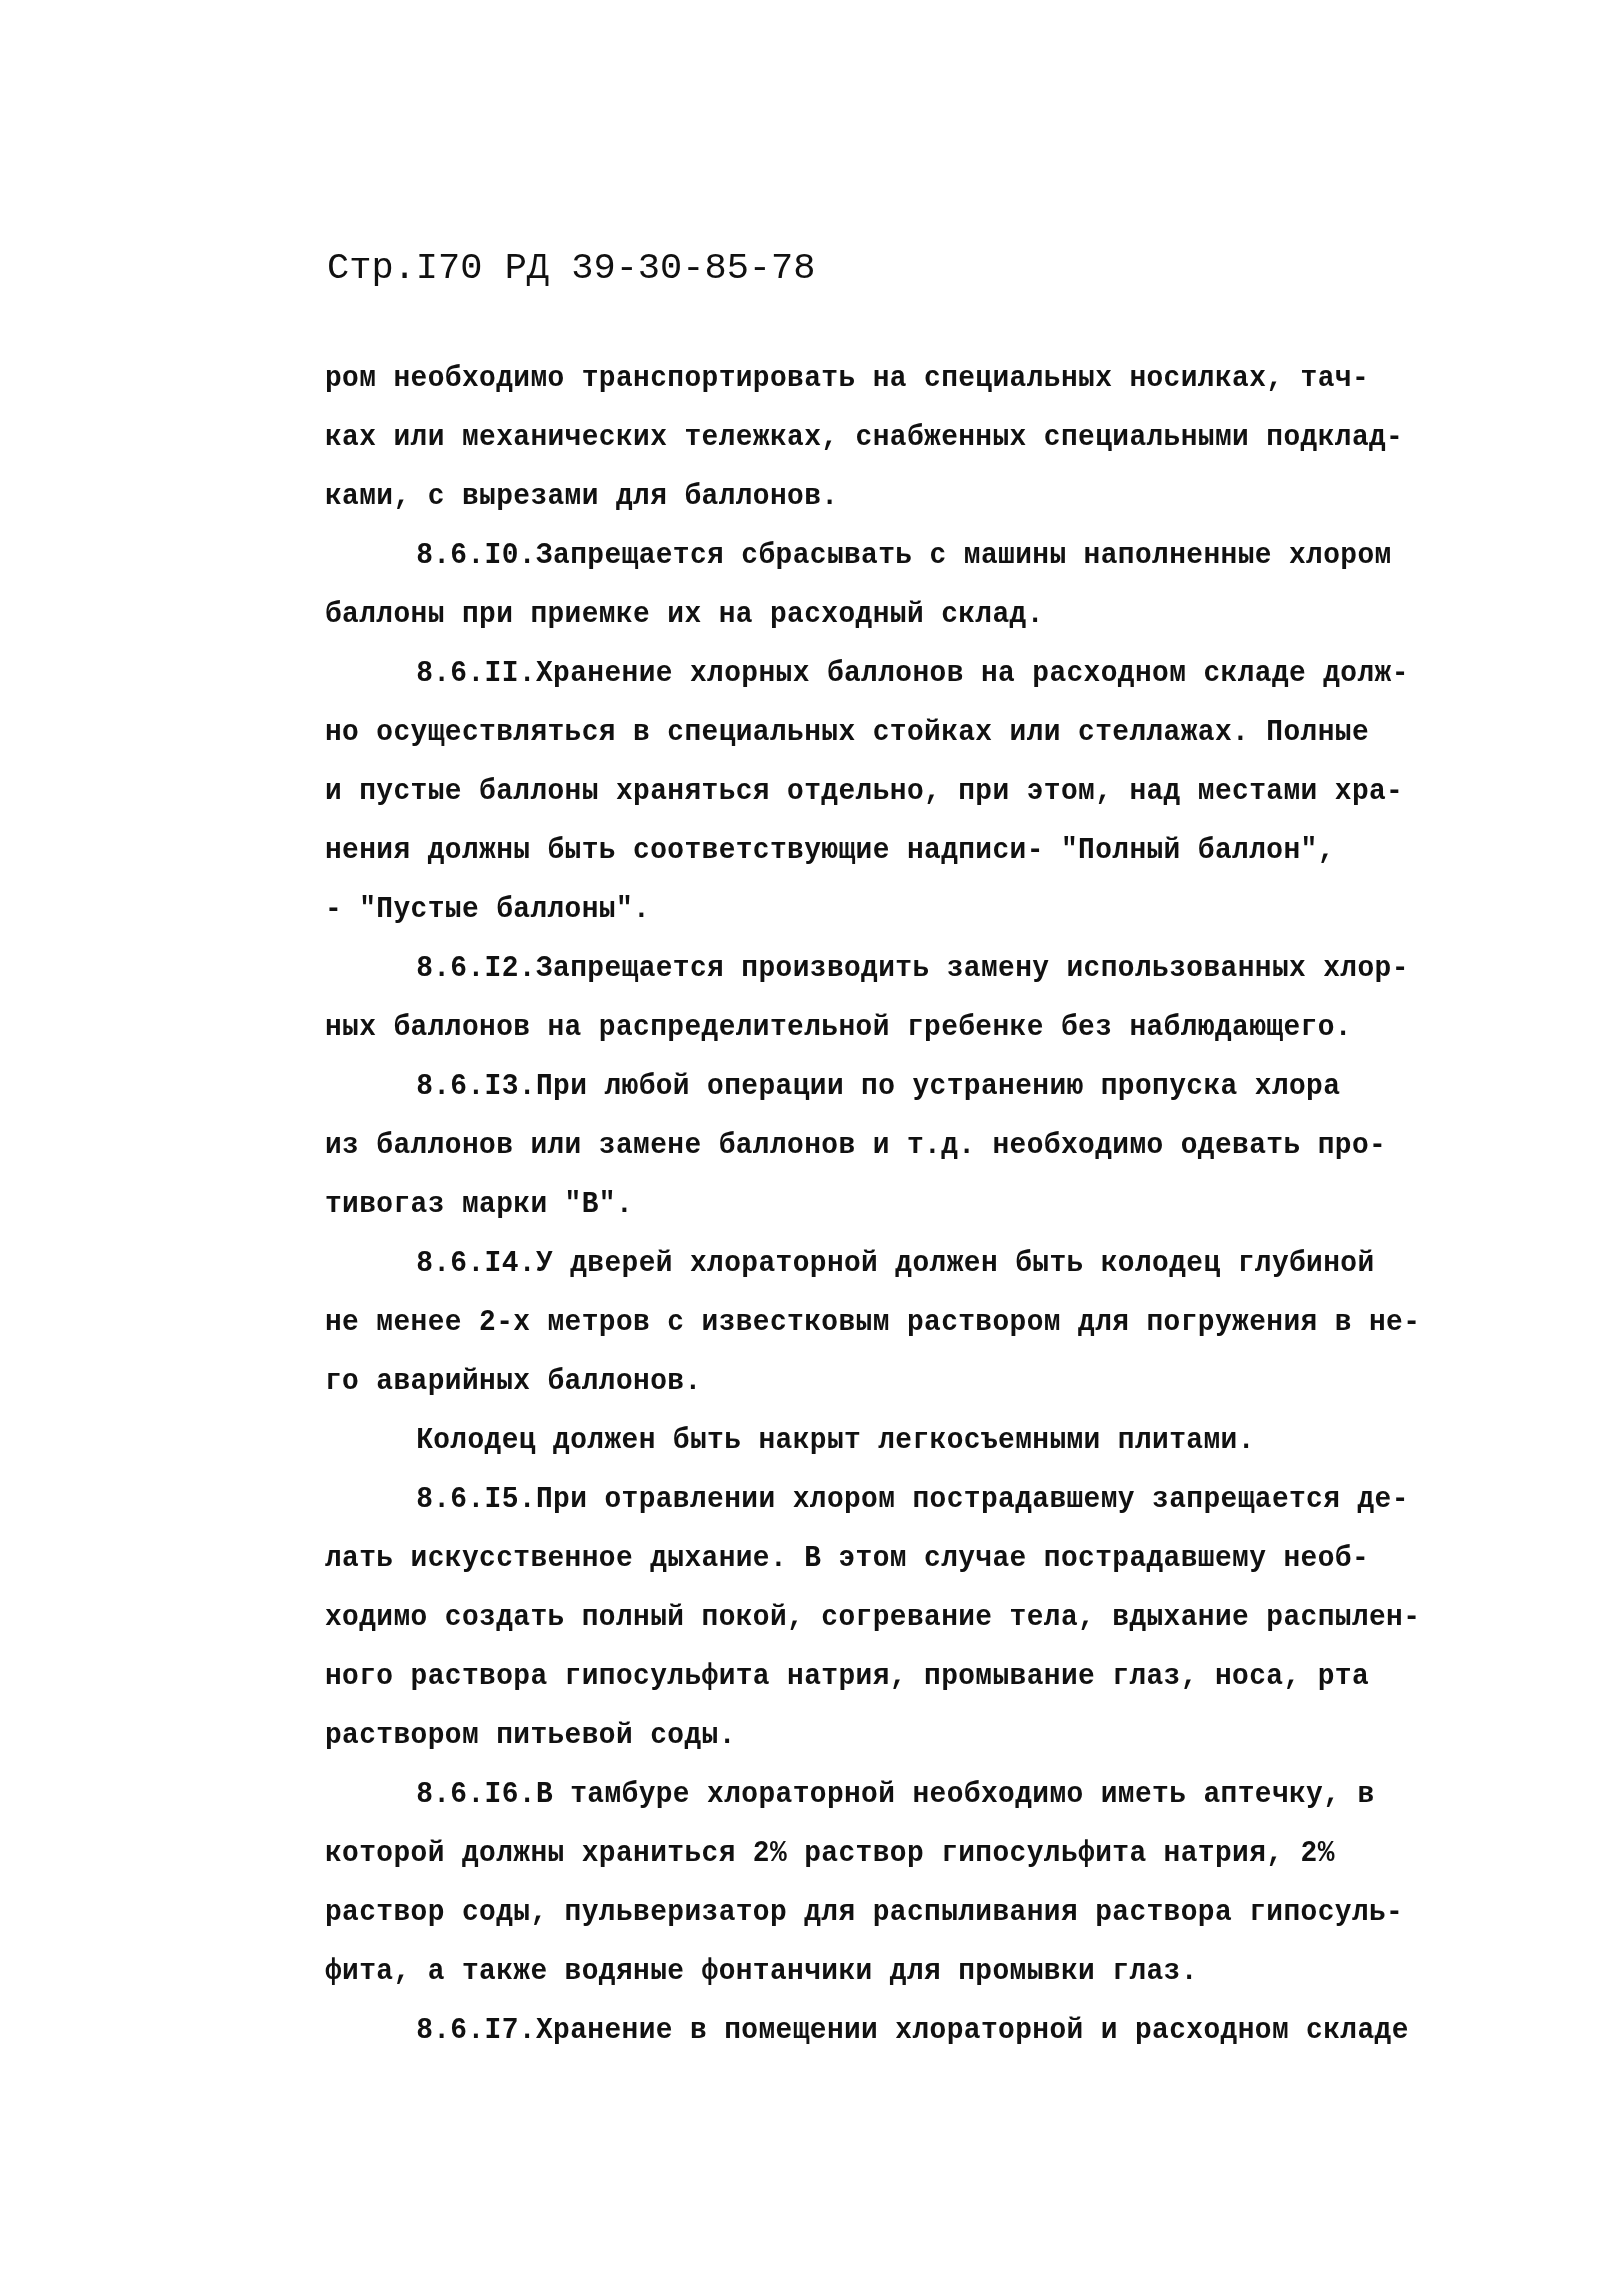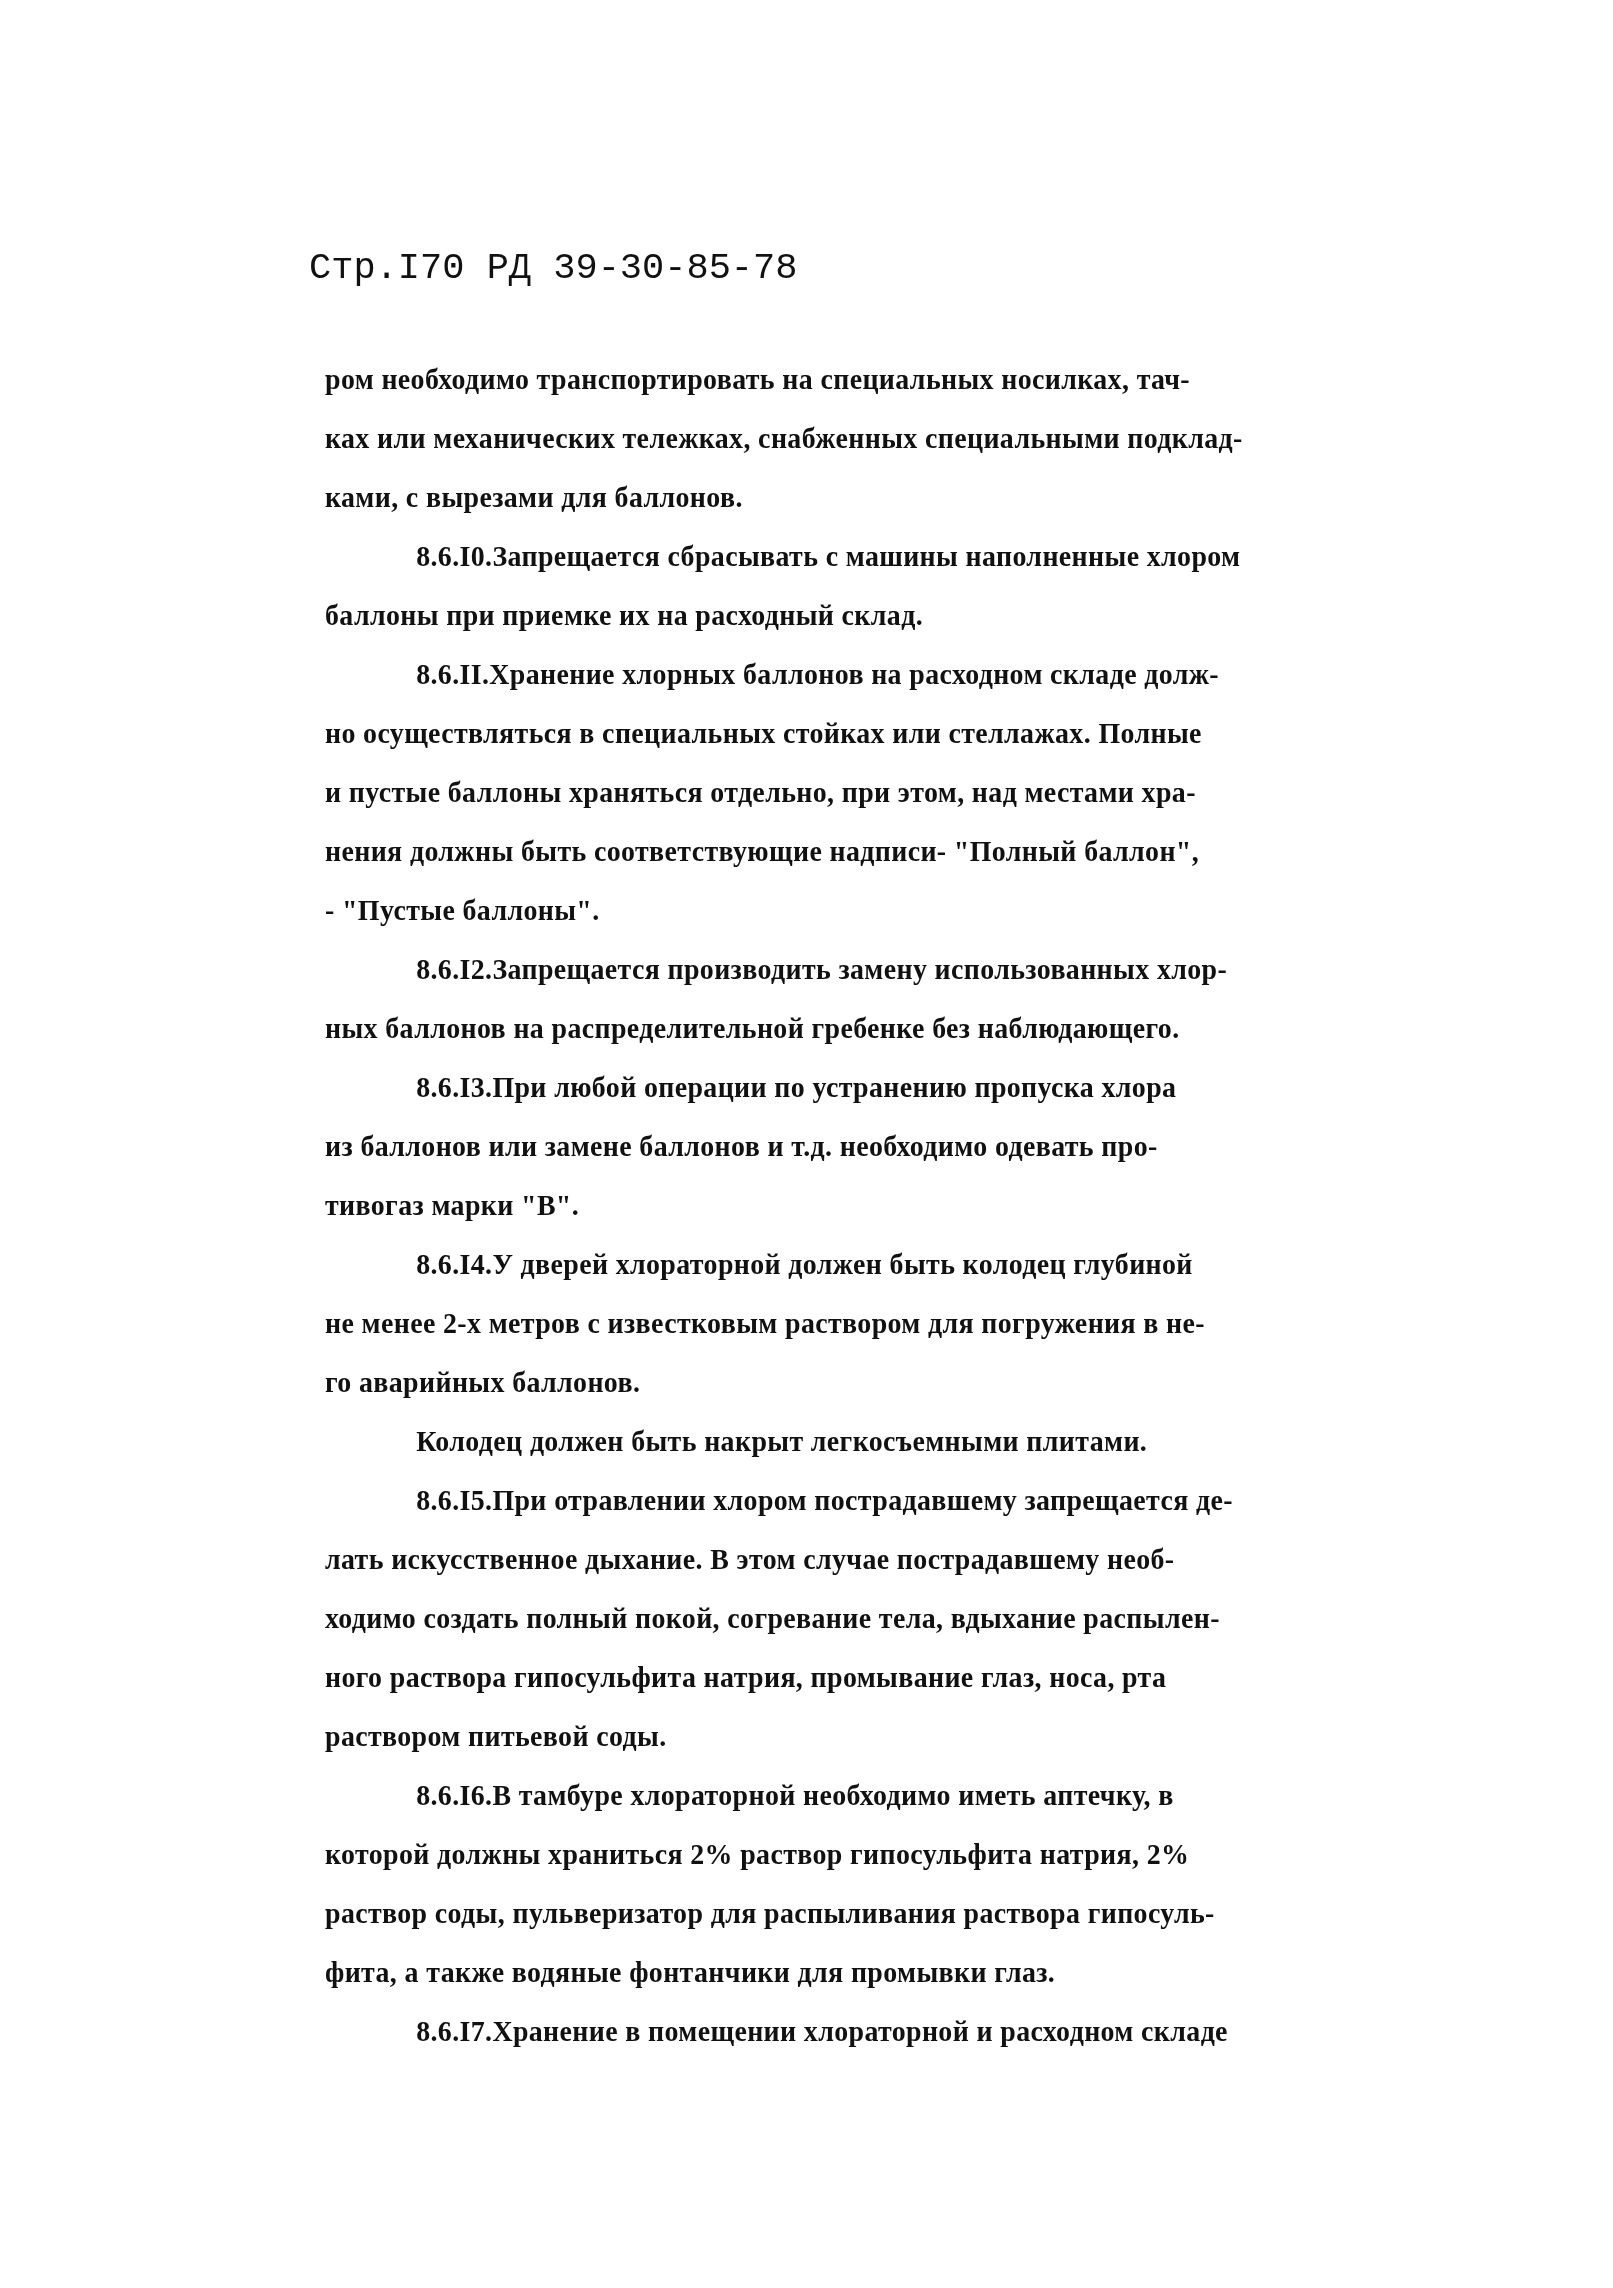--- a/index.html
+++ b/index.html
@@ -17,33 +17,32 @@
     }
     .page {
       position: absolute;
       left: 0;
       top: 0;
       width: 1613px;
       height: 2289px;
     }
     .header {
       position: absolute;
-      left: 309px;
+      left: 327px;
       top: 247px;
       font-size: 37px;
       letter-spacing: 0px;
       font-weight: normal;
       white-space: nowrap;
     }
     .body-text {
       position: absolute;
       left: 325px;
       top: 349px;
       width: 1154px;
-      font-family: Liberation Serif, serif;
     }
     .line {
       height: 59px;
       line-height: 59px;
       font-size: 30px;
       font-weight: bold;
       white-space: nowrap;
       letter-spacing: 0.4px;
       transform: scaleX(0.93);
       transform-origin: left center;

